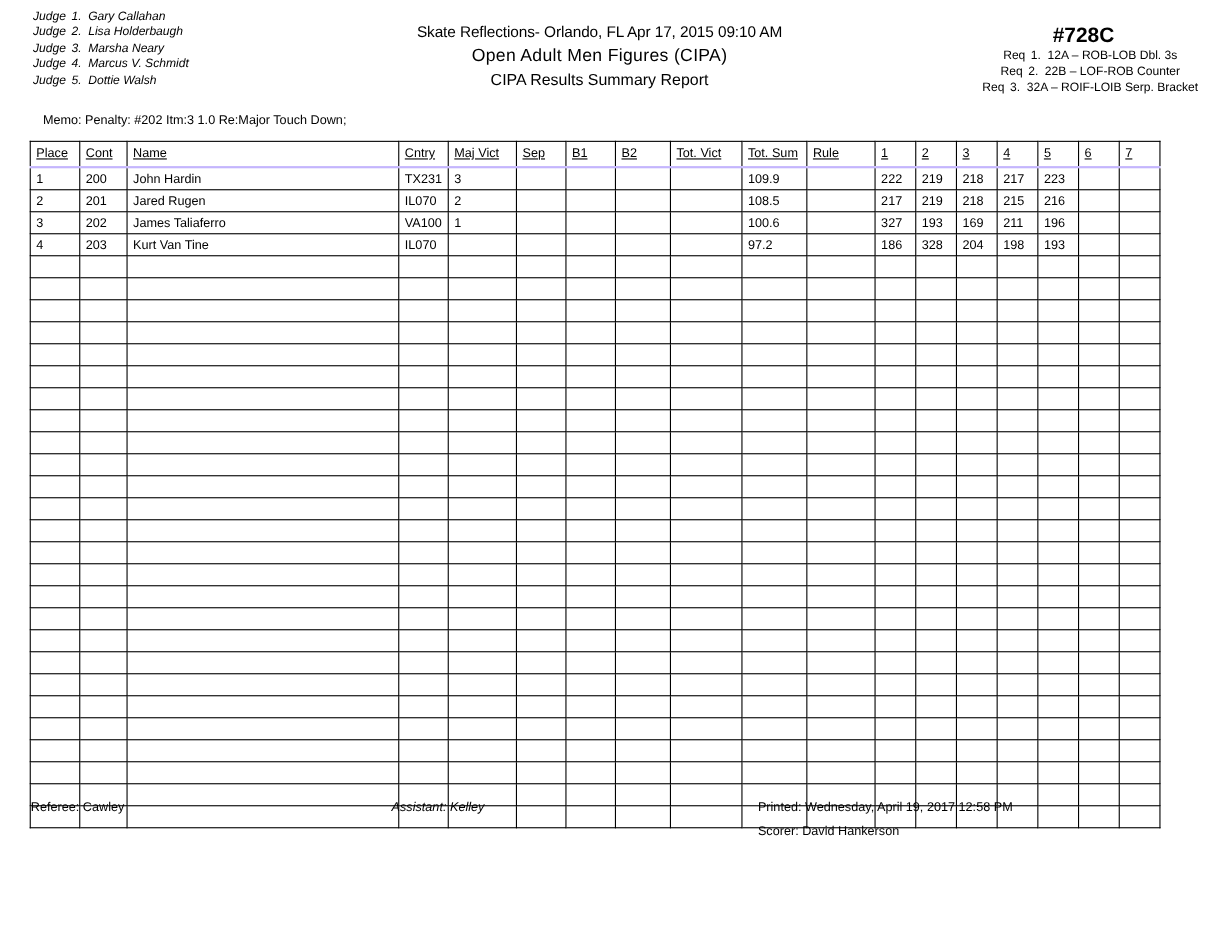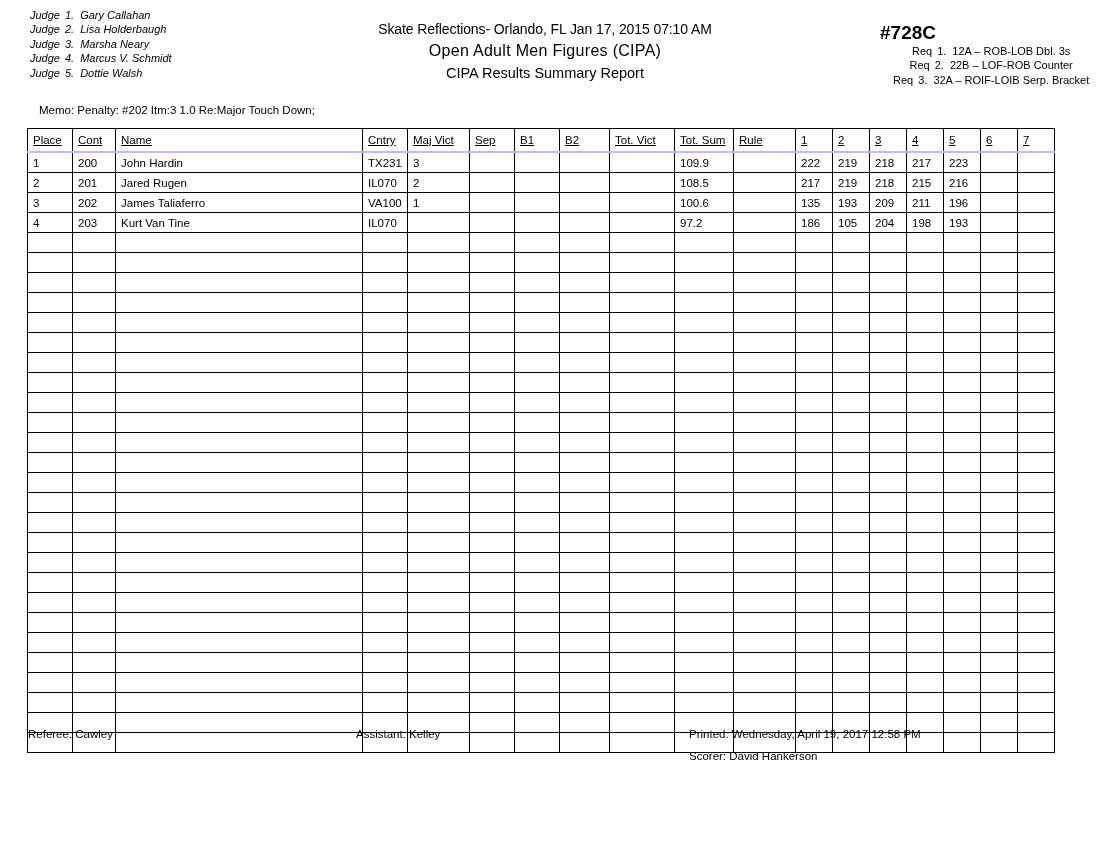--- a/index.html
+++ b/index.html
@@ -64,21 +64,21 @@
     font-size: 14.5px;
     line-height: 20px;
   }
 
   
   .eventno {
     position: absolute;
     left: 880px;
     top: 22px;
     width: 210px;
-    text-align: left;
+    text-align: center;
     font-size: 19px;
     font-weight: bold;
   }
   .reqs {
     position: absolute;
     left: 893px;
     top: 44px;
     font-size: 11px;
     line-height: 14.3px;
     white-space: nowrap;
@@ -155,20 +155,21 @@
     position: absolute;
     left: 28px;
     top: 0;
     white-space: nowrap;
   }
   .f-assistant {
     position: absolute;
     left: 356px;
     top: 0;
     white-space: nowrap;
+    font-style: italic;
   }
   .f-printed {
     position: absolute;
     left: 689px;
     top: 0;
     white-space: nowrap;
   }
   .f-scorer {
     position: absolute;
     left: 689px;
@@ -193,21 +194,21 @@
     </span>
     <span class="jrow">
       <span class="jlabel">Judge</span><span class="jnum">4.</span><span class="jname">Marcus V. Schmidt</span>
     </span>
     <span class="jrow">
       <span class="jlabel">Judge</span><span class="jnum">5.</span><span class="jname">Dottie Walsh</span>
     </span>
   </div>
 
   <div class="titleblock">
-    <div class="t-venue">Skate Reflections- Orlando, FL  Jan 17, 2015  07:10 AM</div>
+    <div class="t-venue">Skate Reflections- Orlando, FL  Apr 17, 2015  09:10 AM</div>
     <div class="t-event">Open Adult Men Figures (CIPA)</div>
     <div class="t-report">CIPA Results Summary Report</div>
   </div>
 
   <div class="eventno">#728C</div>
 
   <div class="reqs">
     <span class="rrow">
       <span class="rlabel">Req</span><span class="rnum">1.</span><span class="rtext">12A – ROB-LOB Dbl. 3s</span>
     </span>
@@ -311,42 +312,42 @@
             <td class="num">202</td>
             <td>James Taliaferro</td>
             <td>VA100</td>
             <td>1</td>
             <td></td>
             <td></td>
             <td></td>
             <td></td>
             <td>100.6</td>
             <td></td>
-            <td class="jscore">135</td>
+            <td class="jscore">327</td>
             <td class="jscore">193</td>
-            <td class="jscore">209</td>
+            <td class="jscore">169</td>
             <td class="jscore">211</td>
             <td class="jscore">196</td>
             <td class="jscore"></td>
             <td class="jscore"></td>
           </tr>
           <tr>
             <td class="num">4</td>
             <td class="num">203</td>
             <td>Kurt Van Tine</td>
             <td>IL070</td>
             <td></td>
             <td></td>
             <td></td>
             <td></td>
             <td></td>
             <td>97.2</td>
             <td></td>
             <td class="jscore">186</td>
-            <td class="jscore">105</td>
+            <td class="jscore">328</td>
             <td class="jscore">204</td>
             <td class="jscore">198</td>
             <td class="jscore">193</td>
             <td class="jscore"></td>
             <td class="jscore"></td>
           </tr>
           <tr class="empty">
             <td></td>
             <td></td>
             <td></td>

